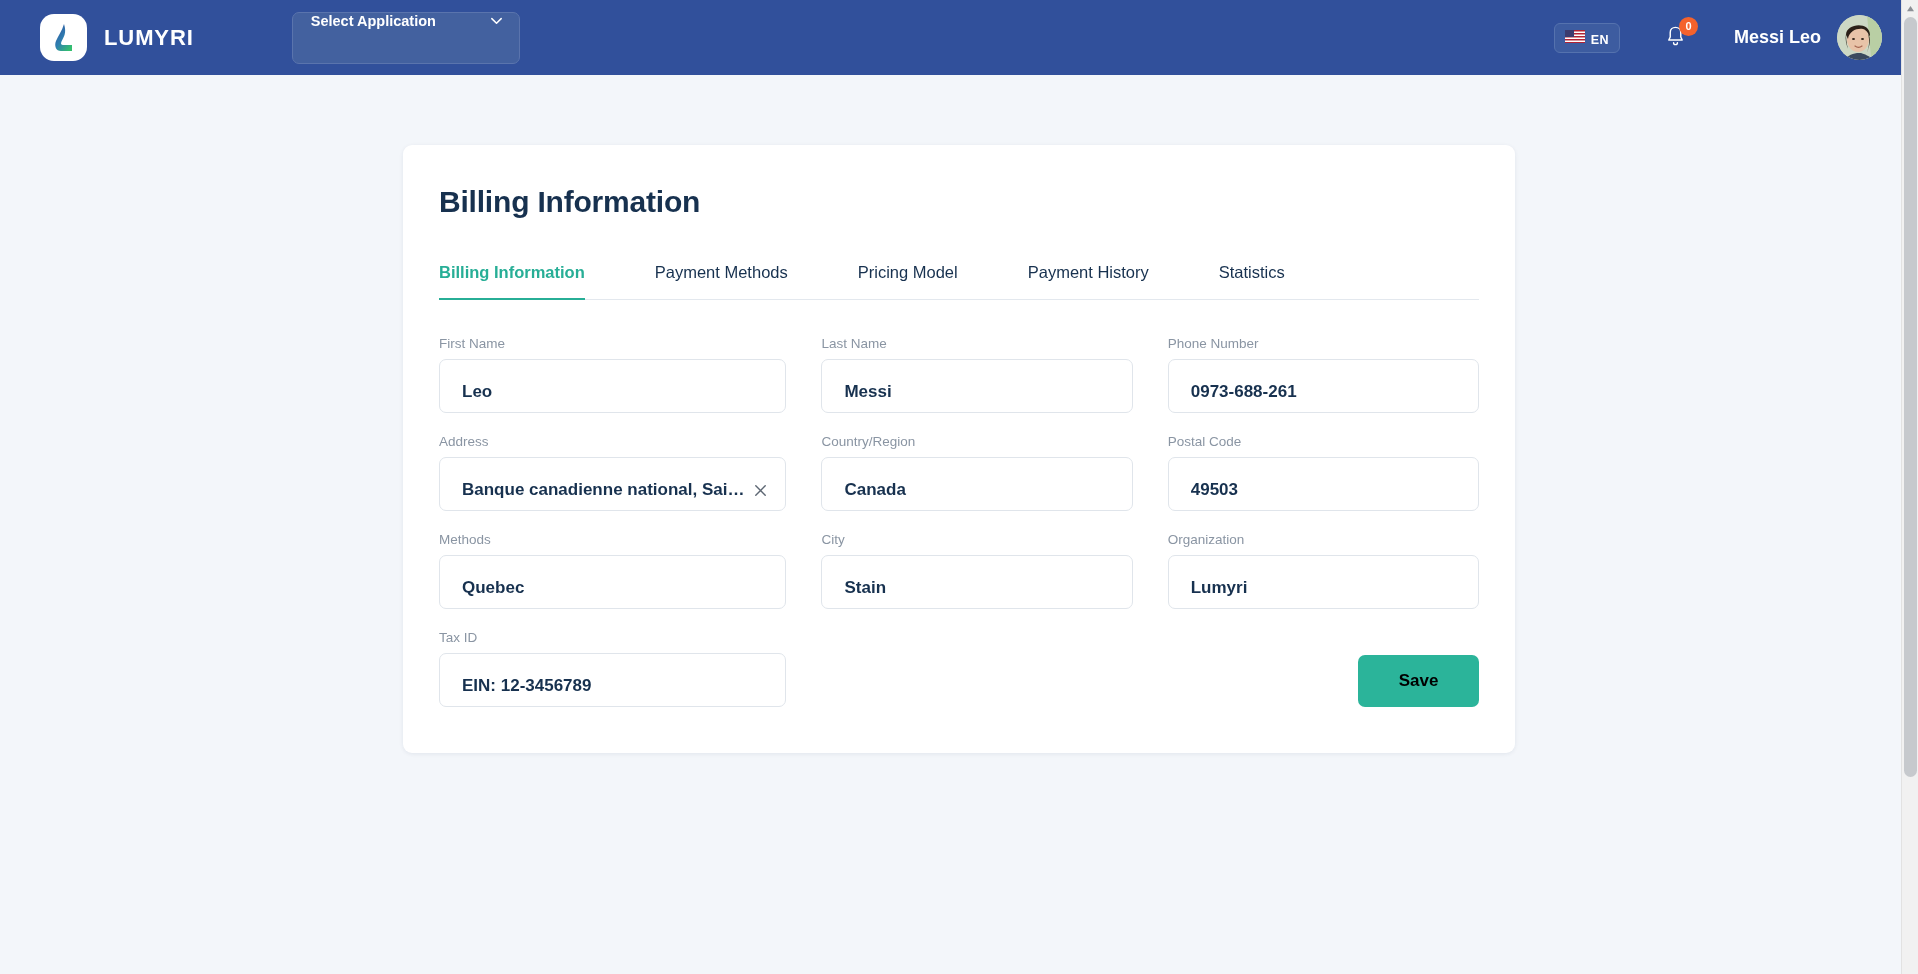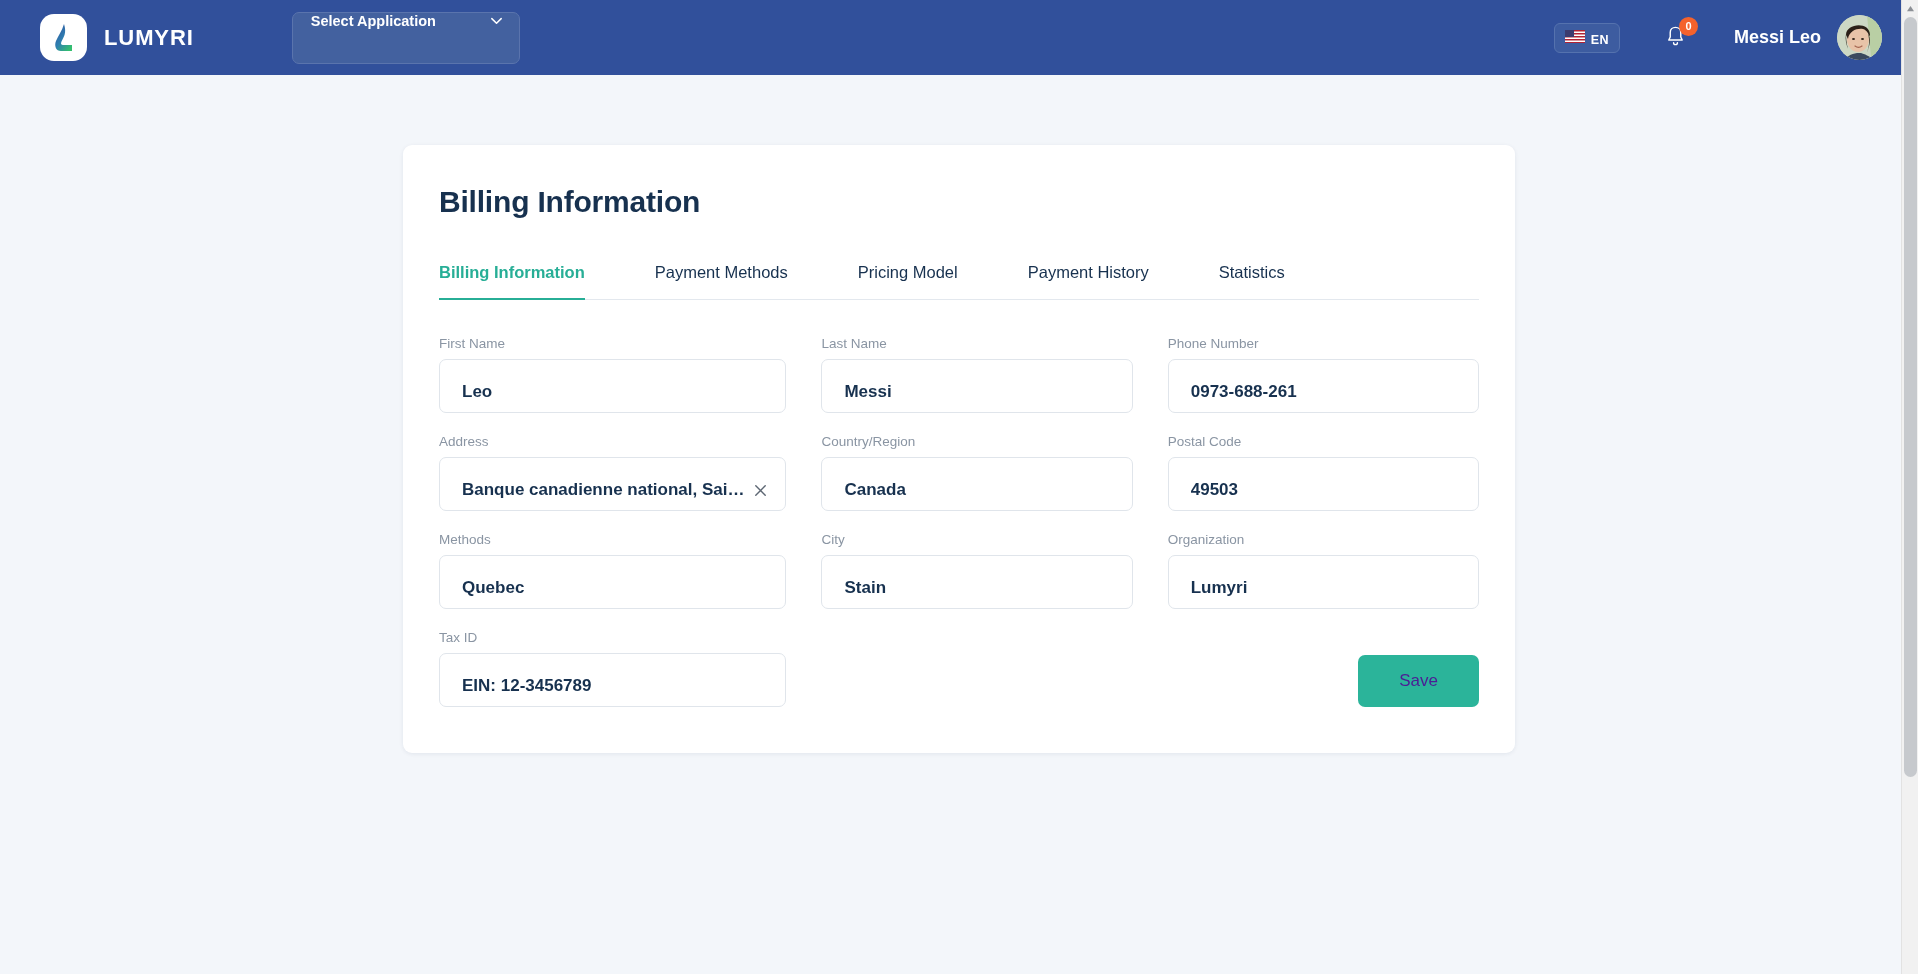--- a/index.html
+++ b/index.html
@@ -239,27 +239,27 @@
 
   .save-row {
     grid-column: 2 / span 2;
     display: flex;
     align-items: flex-end;
     justify-content: flex-end;
     padding-top: 17px;
   }
   .save-btn {
     background: #2bb49a;
-    color: #4c1d95;
+    color: #000000;
     border: none;
     border-radius: 7px;
     width: 121px;
     height: 52px;
     font-size: 17px;
-    font-weight: normal;
+    font-weight: bold;
     font-family: "Liberation Sans", sans-serif;
     cursor: pointer;
   }
 
   
   .scrollbar {
     position: fixed;
     top: 0;
     right: 0;
     width: 17px;

